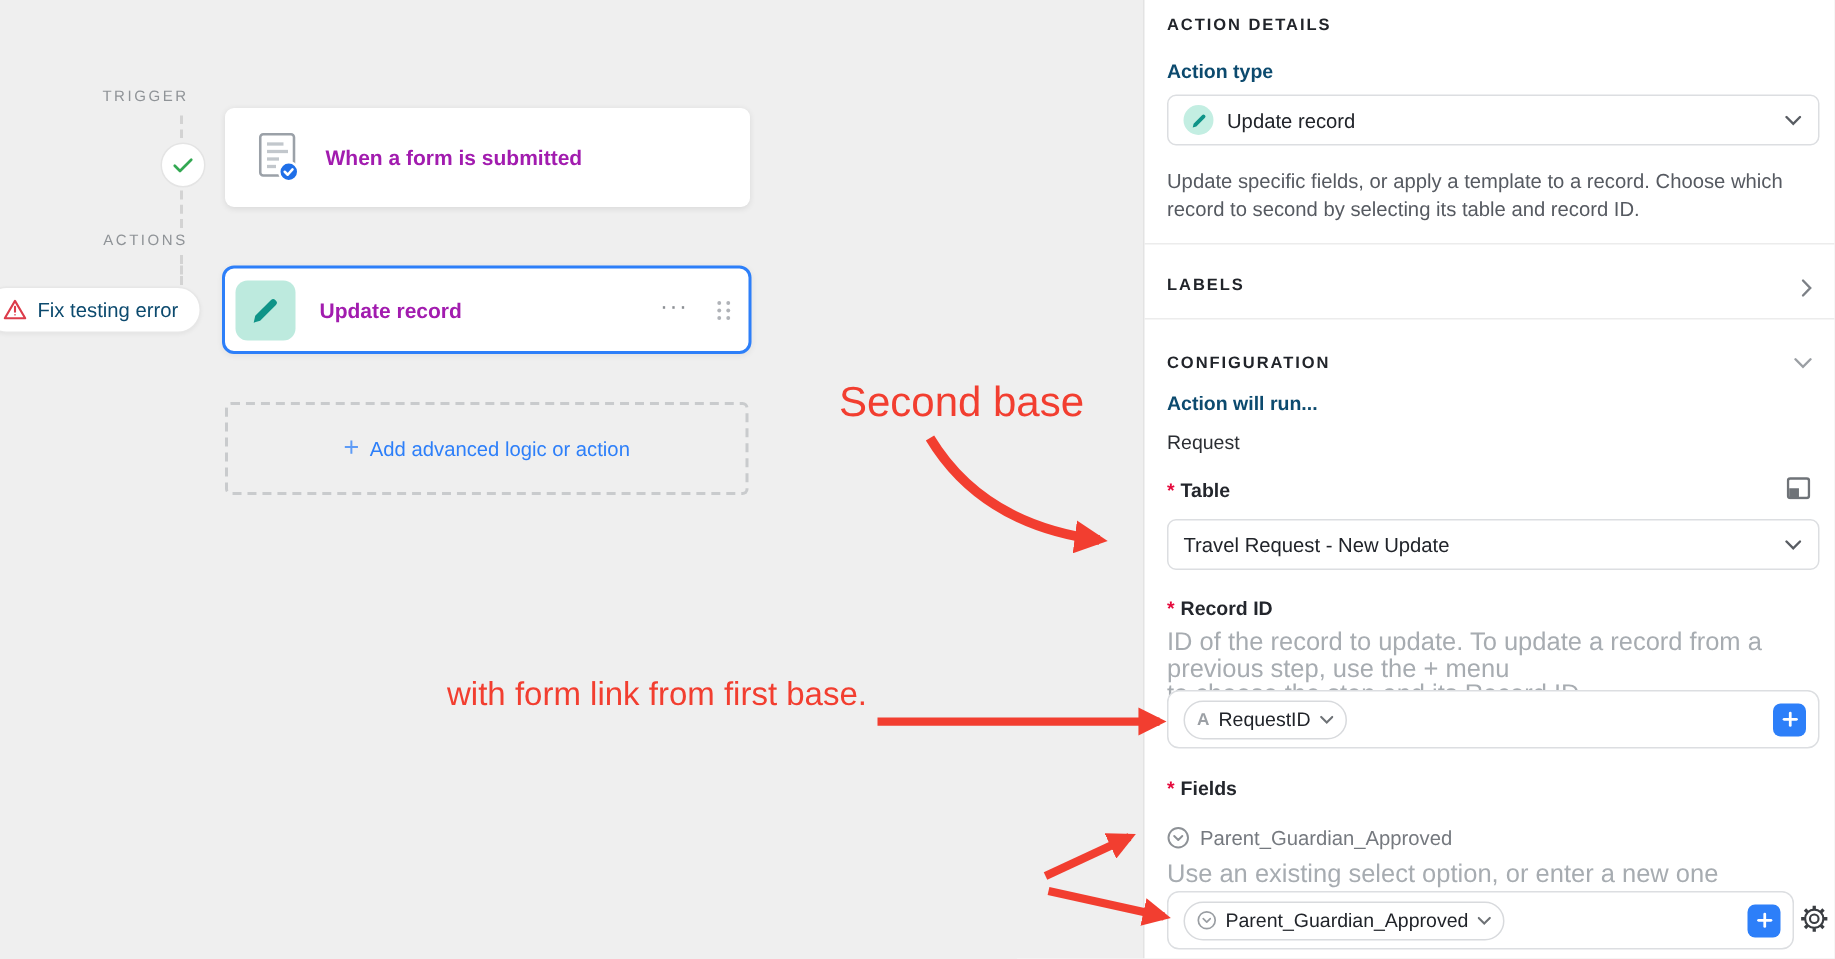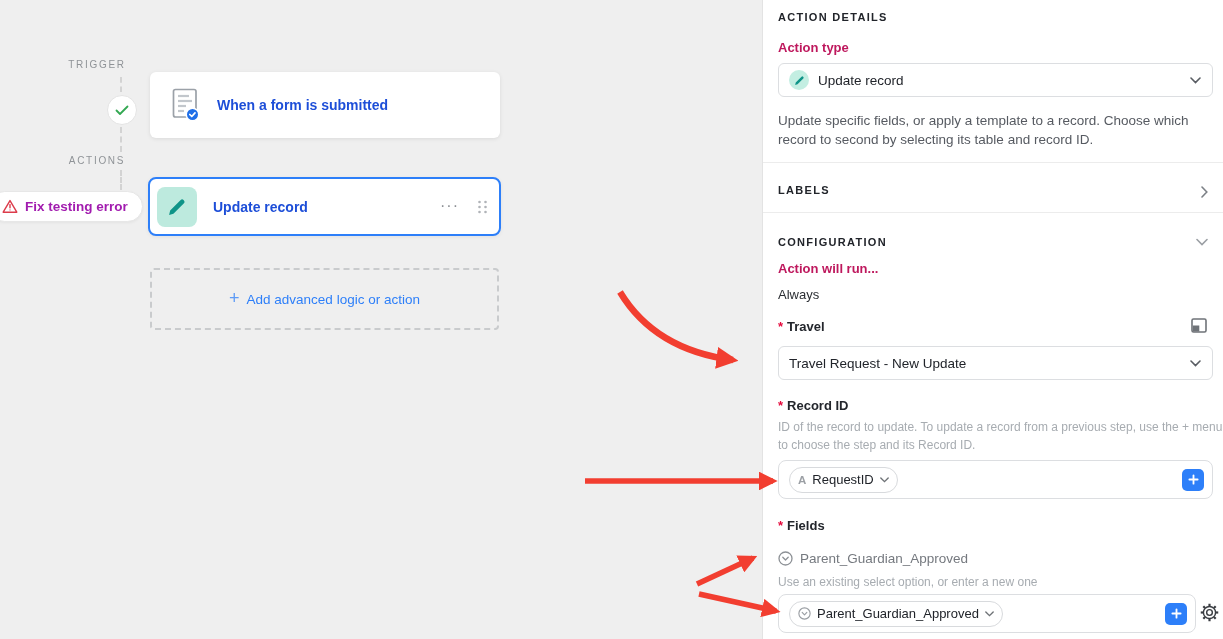--- a/index.html
+++ b/index.html
@@ -10,65 +10,65 @@
   .canvas{position:absolute;inset:0;background:#efefef}
   .rail{position:absolute;left:58px;width:78px;text-align:center;font-size:10px;font-weight:400;letter-spacing:1.7px;color:#8f9397}
   .rail-trigger{top:59px}
   .rail-actions{top:155px}
   .seg{position:absolute;left:120px;width:0;border-left:2px dashed #d3d3d3}
   .s1{top:77px;height:15px}.s2{top:127px;height:25px}.s3{top:170px;height:20px}
   .check-circle{position:absolute;left:107px;top:95px;width:30px;height:30px;border-radius:50%;background:#fff;border:1px solid #e4e4e4;display:flex;align-items:center;justify-content:center}
   .card{position:absolute;background:#fff;display:flex;align-items:center}
   .trigger-card{left:150px;top:72px;width:350px;height:66px;border-radius:6px;box-shadow:0 1px 4px rgba(0,0,0,.09);cursor:pointer}
   .form-ic{margin-left:20px;display:flex}
-  .card-title{font-size:14px;font-weight:700;color:#1d4ed8;margin-left:17px}
+  .card-title{font-size:14px;font-weight:700;color:#a21caf;margin-left:17px}
   .action-card{left:148px;top:177px;width:353px;height:59px;border:2px solid #2d7ff9;border-radius:8px;box-shadow:0 1px 4px rgba(0,0,0,.06);cursor:pointer}
   .teal-sq{width:40px;height:40px;border-radius:8px;background:#bdeade;margin-left:7px;display:flex;align-items:center;justify-content:center}
   .action-card .card-title{margin-left:16px}
   .dots{position:absolute;right:40px;top:50%;transform:translateY(-58%);color:#8d9095;font-size:16px;letter-spacing:1px;cursor:pointer}
   .drag{position:absolute;right:11px;top:50%;transform:translateY(-50%);cursor:grab;display:flex}
   .pill{position:absolute;left:-11px;top:191px;height:31px;background:#fff;border:1px solid #e7e7e7;border-radius:16px;display:flex;align-items:center;gap:7px;padding:0 14px 0 12px;box-shadow:0 1px 3px rgba(0,0,0,.05);cursor:pointer}
-  .pill-text{font-size:13.5px;font-weight:700;color:#a21caf}
+  .pill-text{font-size:13.5px;font-weight:400;color:#0c4a6e}
   .add-box{position:absolute;left:150px;top:268px;width:349px;height:62px;border:2px dashed #c9cbcd;border-radius:4px;display:flex;align-items:center;justify-content:center;gap:7px;cursor:pointer}
   .add-plus{color:#2d7ff9;font-size:18px;font-weight:400;opacity:.75;margin-top:-2px}
   .add-text{color:#2d7ff9;font-size:13.5px;font-weight:400}
 
   
   .ann{position:absolute;color:#f23e30;z-index:11}
   .ann-second{left:641px;top:252px;transform:translateX(-50%);font-size:28px;white-space:nowrap}
   .ann-recid{left:438px;top:449px;transform:translateX(-50%);font-size:22px;line-height:27px;text-align:center;white-space:nowrap}
   .ann-match{left:556px;top:577px;transform:translateX(-50%);font-size:21px;white-space:nowrap}
   .arrows{position:absolute;inset:0;z-index:10;pointer-events:none}
 
   
   .panel{position:absolute;left:762px;top:0;width:461px;height:639px;background:#fff;border-left:1px solid #e3e3e3}
   .panel .abs{position:absolute}
   .sec-h{font-size:11px;font-weight:700;letter-spacing:1.3px;color:#21242a}
   .p-header{left:15px;top:11px}
-  .lbl{font-size:13px;font-weight:600;color:#be185d}
+  .lbl{font-size:13px;font-weight:600;color:#0c4a6e}
   .atype-lbl{left:15px;top:40px}
   .dd{left:15px;width:435px;height:34px;border:1px solid #dcdee1;border-radius:6px;background:#fff;display:flex;align-items:center;padding:0 30px 0 10px;cursor:pointer}
   .dd1{top:63px}.dd2{top:346px}
   .dd-text{font-size:13.5px;color:#21242a}
   .dd .chev{position:absolute;right:11px;display:flex}
   .teal-circle{width:20px;height:20px;border-radius:50%;background:#c3eee2;display:flex;align-items:center;justify-content:center;margin-right:9px}
   .desc{left:15px;top:112px;width:440px;font-size:13.5px;line-height:18.5px;color:#565a61}
   .divider{left:0;width:461px;height:1px;background:#ececec}
   .d1{top:162px}.d2{top:212px}
   .sect-row{left:0;width:461px;height:28px;cursor:pointer}
   .r-labels{top:178px}.r-config{top:230px}
   .sect-row .sec-h{position:absolute;left:15px;top:6px}
   .sect-row .chev{position:absolute;right:16px;top:8px;display:flex}
   .run-lbl{left:15px;top:261px}
   .run-val{left:15px;top:287px;font-size:13px;color:#2b2e33}
   .fld-row{left:15px;font-size:13px;font-weight:600;color:#23262c}
   .tbl-row{top:319px}.rid-row{top:398px}.flds-row{top:518px}
   .req{color:#e5093c;margin-right:4px}
   .table-icon{right:16px;top:318px;display:flex;cursor:pointer}
-  .helper{left:15px;color:#a7acb1;font-size:12px;line-height:17.5px}
+  .helper{left:15px;color:#a7acb1;font-size:17px;line-height:17.5px}
   .h1{top:419px}.h2{top:574px}
   .input{left:15px;height:39px;border:1px solid #dcdee1;border-radius:8px;background:#fff}
   .in1{top:460px;width:435px}
   .in2{top:594px;width:418px}
   .token{position:absolute;left:10px;top:50%;transform:translateY(-50%);height:26px;border:1px solid #d8dadd;border-radius:13px;display:inline-flex;align-items:center;gap:6px;padding:0 8px 0 8px;font-size:13px;font-weight:500;color:#21242a;background:#fff;cursor:pointer;white-space:nowrap}
   .tok-a{font-size:11.5px;font-weight:600;color:#9ca0a5}
   .plus-btn{position:absolute;right:8px;top:50%;transform:translateY(-50%);width:22px;height:22px;border-radius:5px;background:#2d7ff9;display:flex;align-items:center;justify-content:center;cursor:pointer}
   .fieldname-row{left:15px;top:551px;display:flex;align-items:center;gap:7px;color:#75797f;font-size:13.5px;font-weight:500;cursor:pointer}
   .gear{left:437px;top:603px;display:flex;cursor:pointer}
 </style>
@@ -133,21 +133,23 @@
             <circle cx="8.5" cy="12.5" r="1.3"></circle>
           </svg>
       </span>
     </div>
 
     <div class="add-box">
       <span class="add-plus">+</span>
       <span class="add-text">Add advanced logic or action</span>
     </div>
 
+    <div class="ann ann-second">Second base</div>
     <div class="ann ann-recid">
+      <div>with form link from first base.</div>
     </div>
   </div>
 
   <svg class="arrows" width="1223" height="639" viewBox="0 0 1223 639">
     <defs>
       <marker id="ah" viewBox="0 0 10 10" refX="7.5" refY="5" markerWidth="3.4" markerHeight="3.4" orient="auto">
           <path d="M0 0 L10 5 L0 10 Z" fill="#f23e30"></path>
         </marker>
     </defs>
     <path d="M620 292 Q655 350 733 360" stroke="#f23e30" stroke-width="6.5" fill="none" marker-end="url(#ah)"></path>
@@ -193,24 +195,24 @@
     <div class="abs sect-row r-config">
       <span class="sec-h">CONFIGURATION</span>
       <span class="chev">
         <svg width="12" height="8" viewBox="0 0 12 8" fill="none" stroke="#9b9fa4" stroke-width="1.6" stroke-linecap="round">
             <path d="M1 1.5 L6 6.5 L11 1.5"></path>
           </svg>
       </span>
     </div>
 
     <div class="abs lbl run-lbl">Action will run...</div>
-    <div class="abs run-val">Always</div>
+    <div class="abs run-val">Request</div>
 
     <div class="abs fld-row tbl-row">
-      <span class="req">*</span><span>Travel</span>
+      <span class="req">*</span><span>Table</span>
     </div>
     <div class="abs table-icon">
       <svg width="16" height="15" viewBox="0 0 16 15">
           <rect x="1" y="1" width="14" height="13" rx="1.5" fill="none" stroke="#6f7378" stroke-width="1.6"></rect>
           <rect x="1.8" y="7.5" width="6.5" height="6" fill="#6f7378"></rect>
         </svg>
     </div>
     <div class="abs dd dd2">
       <span class="dd-text">Travel Request - New Update</span>
       <span class="chev">

